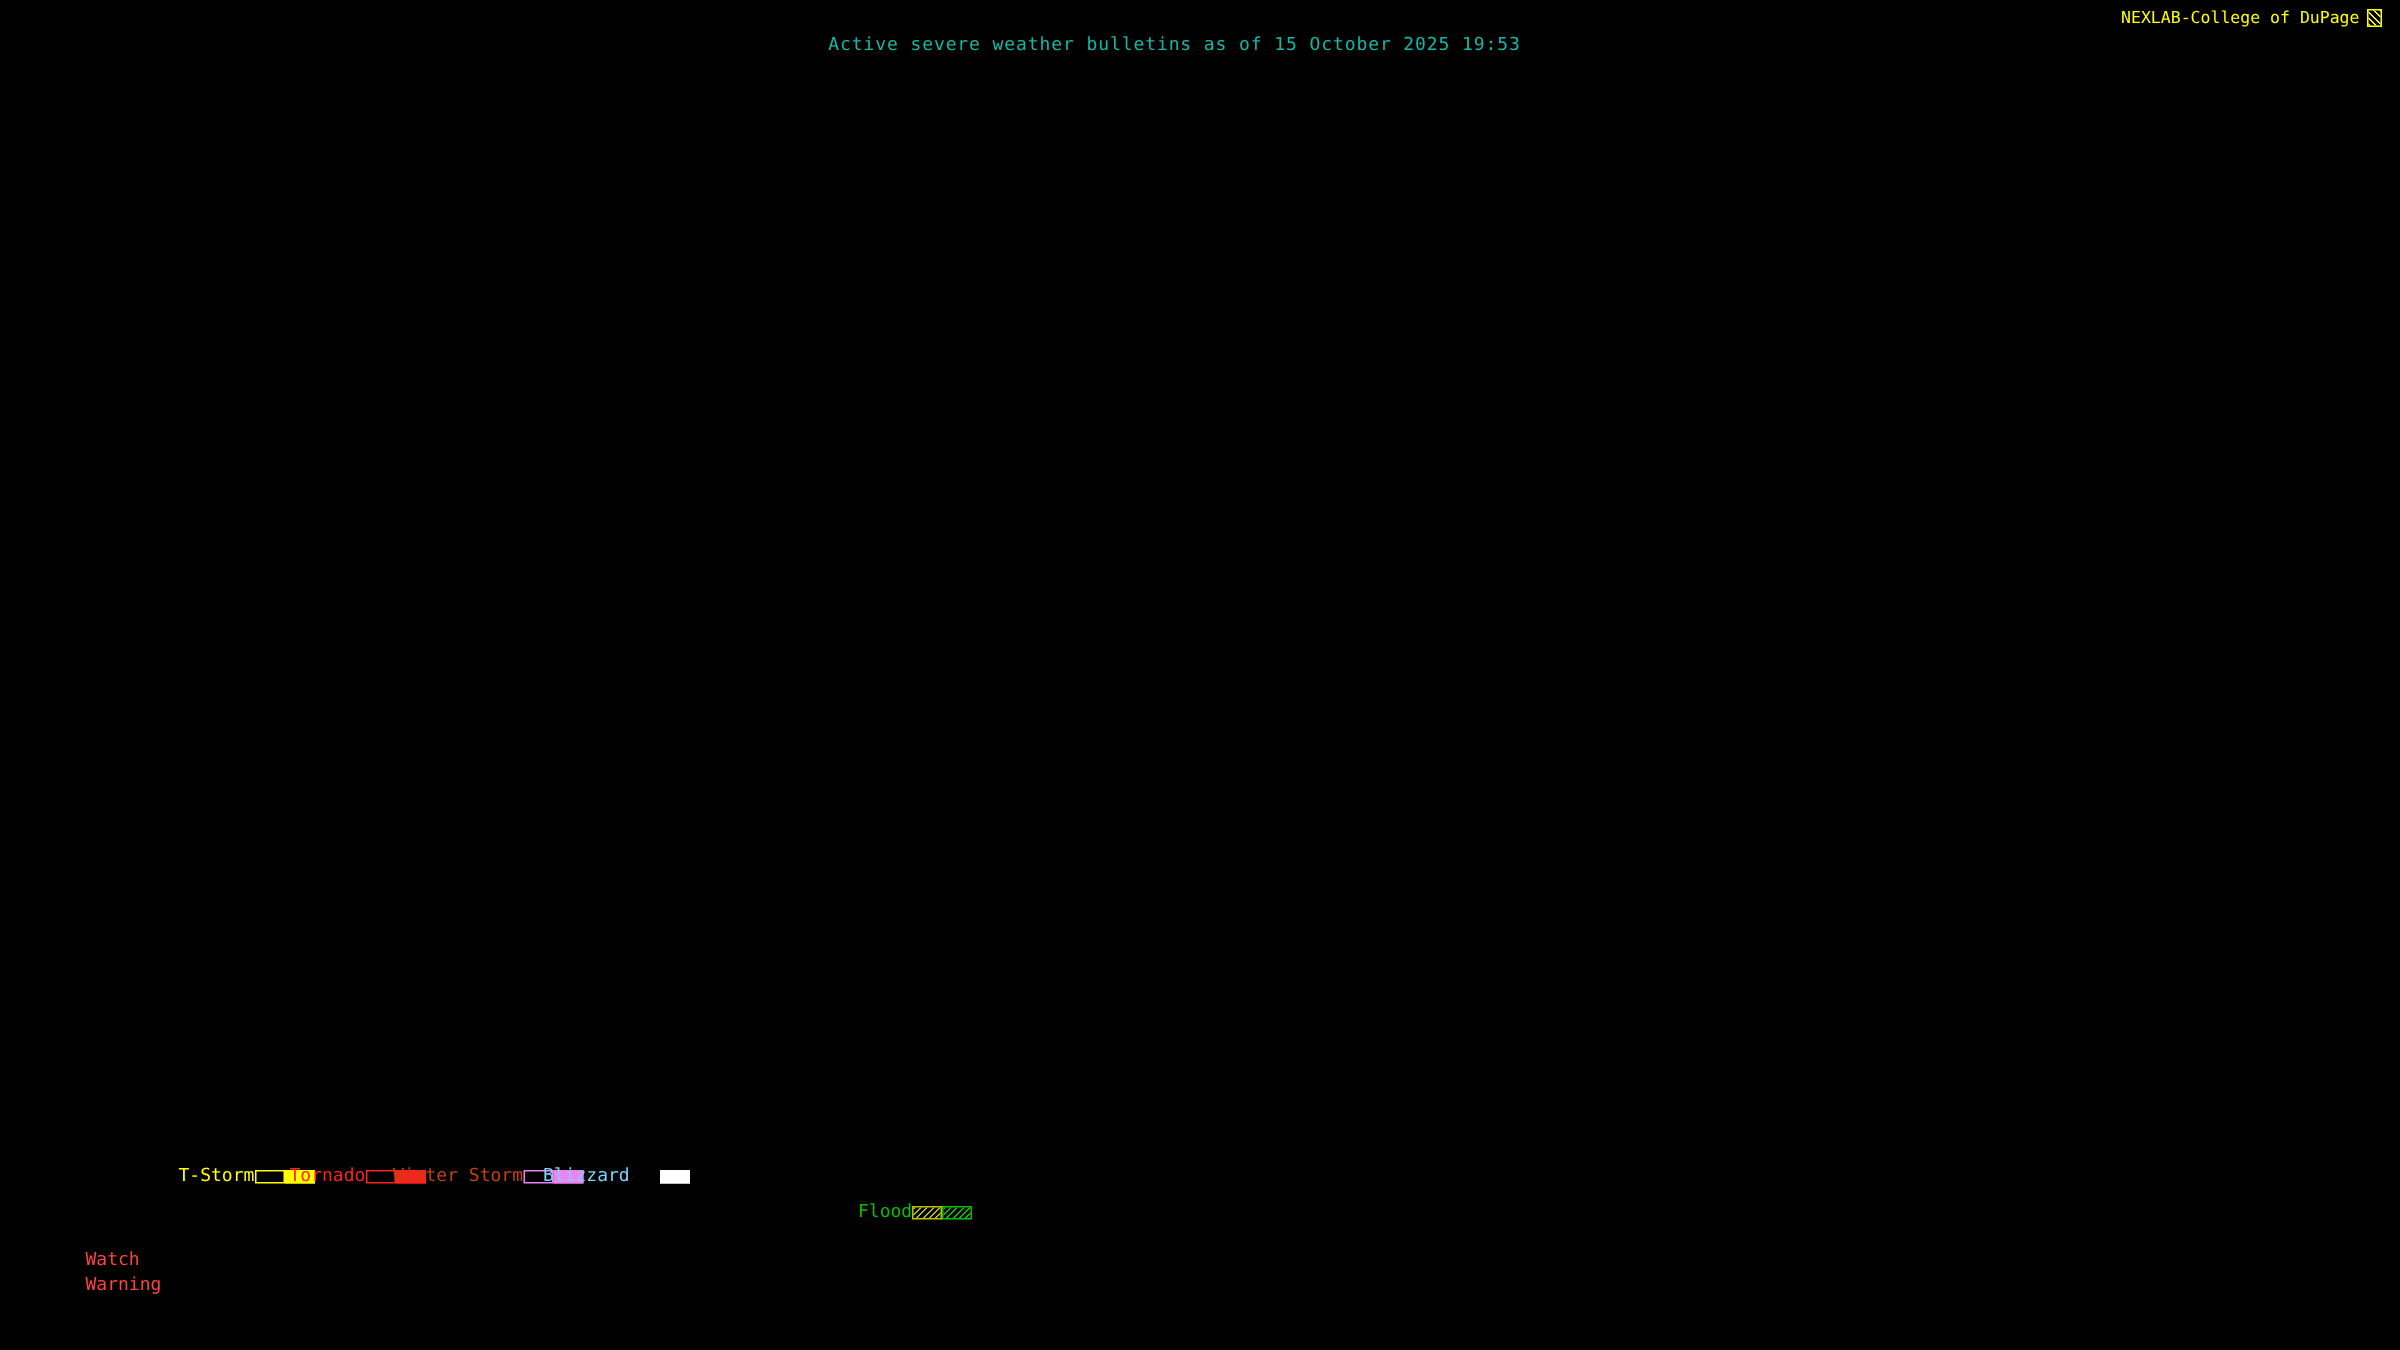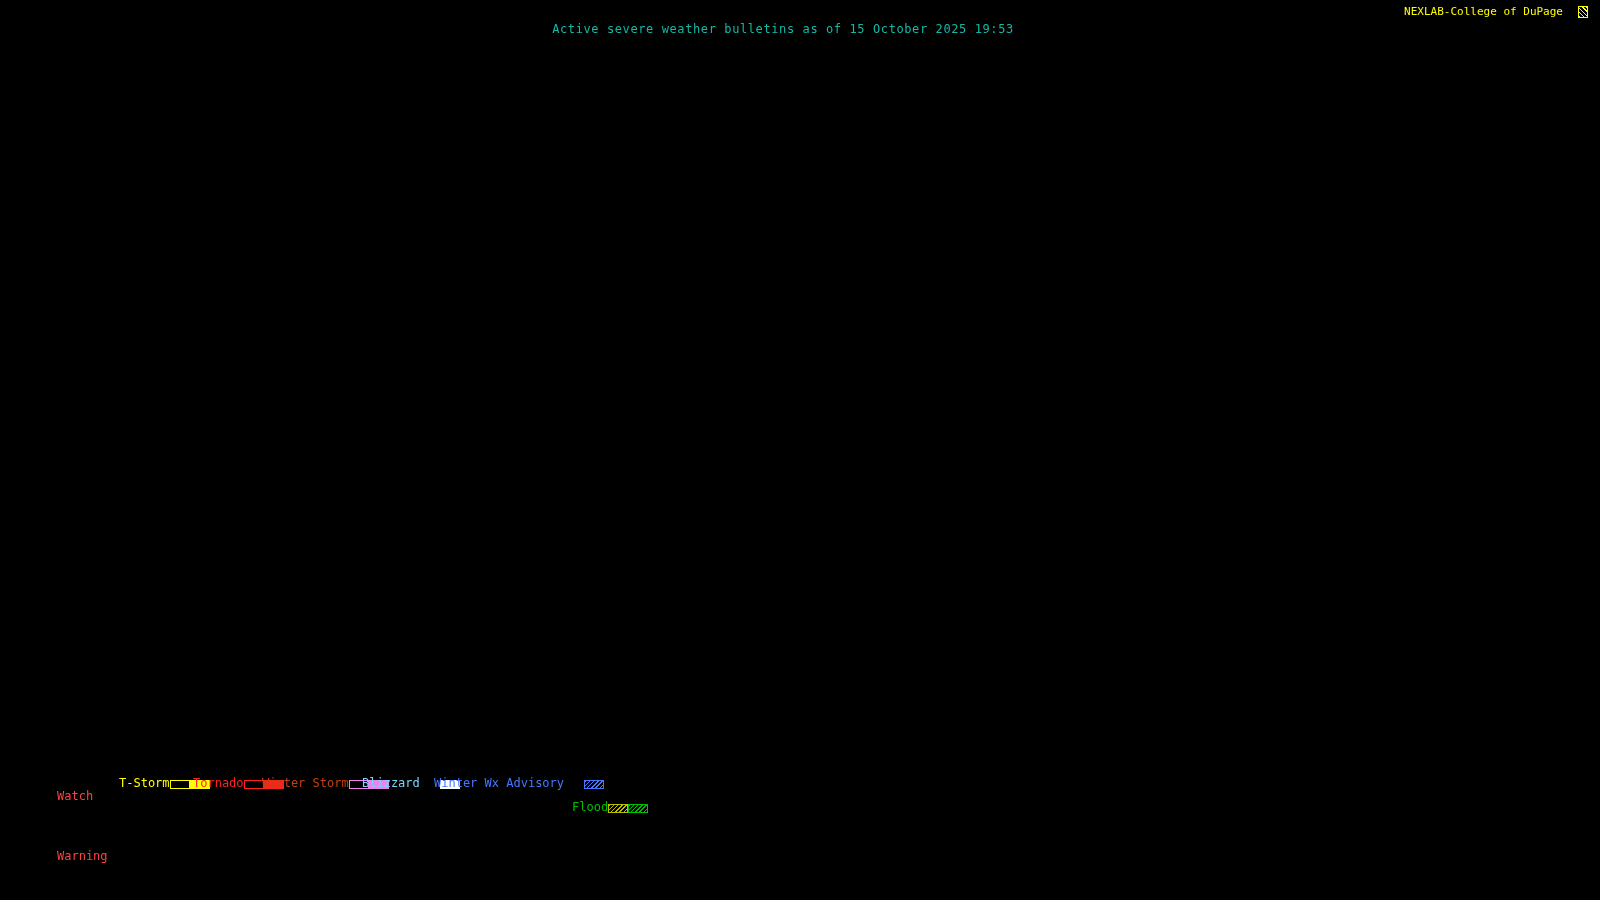--- a/index.html
+++ b/index.html
@@ -22,21 +22,21 @@
     transform: translateX(-50%);
     font-size: 12px;
     letter-spacing: 0.6px;
     white-space: nowrap;
   }
 
   .brand {
     position: absolute;
     top: 5px; right: 12px;
     font-size: 11px;
-    display: flex; align-items: center; gap: 15px;
+    display: flex; align-items: center; gap: 5px;
     white-space: nowrap;
   }
   .brand-icon {
     display: inline-block;
     width: 10px; height: 12px;
     border: 1px solid #ffff00;
     background: repeating-linear-gradient(45deg, #ffff00 0 1px, transparent 1px 3px);
   }
 
   .legend {
@@ -96,21 +96,21 @@
 <div class="map-area"></div>
 
 <div class="page-title" style="color: #14b8a6;">Active severe weather bulletins as of 15 October 2025 19:53</div>
 
 <div class="brand">
   <span style="color: rgb(255, 255, 0);">NEXLAB-College of DuPage</span>
   <span class="brand-icon"></span>
 </div>
 
 <div class="legend">
-  <div class="row-label watch" style="color: rgb(255, 66, 66);">Watch</div>
+  <div class="row-label watch" style="color: rgb(255, 66, 66); margin-top: 43px;">Watch</div>
   <div class="row-label warning" style="color: rgb(255, 66, 66);">Warning</div>
 
   <div class="cat-col col-0">
     <div class="cat-label" style="color: rgb(255, 255, 0);">T-Storm</div>
     <div class="slot">
       <span class="swatch box-outline" style="--c: #ffff00;"></span>
     </div>
     <div class="slot">
       <span class="swatch box-solid" style="--c: #ffff00;"></span>
     </div>
@@ -139,29 +139,20 @@
   <div class="cat-col col-3">
     <div class="cat-label" style="color: #7dd3fc;">Blizzard</div>
     <div class="slot">
       <span class="swatch box-none" style="--c: #ffffff;"></span>
     </div>
     <div class="slot">
       <span class="swatch box-solid" style="--c: #ffffff;"></span>
     </div>
   </div>
 
-  <div class="cat-col col-4">
-    <div class="cat-label" style="color: rgb(70, 120, 255);">Winter Wx Advisory</div>
-    <div class="slot">
-      <span class="swatch box-none" style="--c: #4678ff;"></span>
-    </div>
-    <div class="slot">
-      <span class="swatch box-hatched" style="--c: #4678ff;"></span>
-    </div>
-  </div>
 
   <div class="cat-col col-5">
     <div class="cat-label" style="color: rgb(0, 192, 0);">Flood</div>
     <div class="slot">
       <span class="swatch box-hatched" style="--c: #bdbd00;"></span>
     </div>
     <div class="slot">
       <span class="swatch box-hatched" style="--c: #00c000;"></span>
     </div>
   </div>

